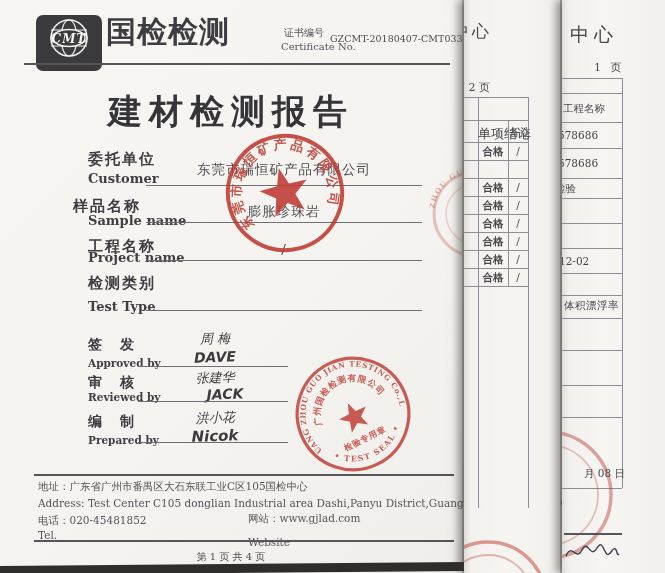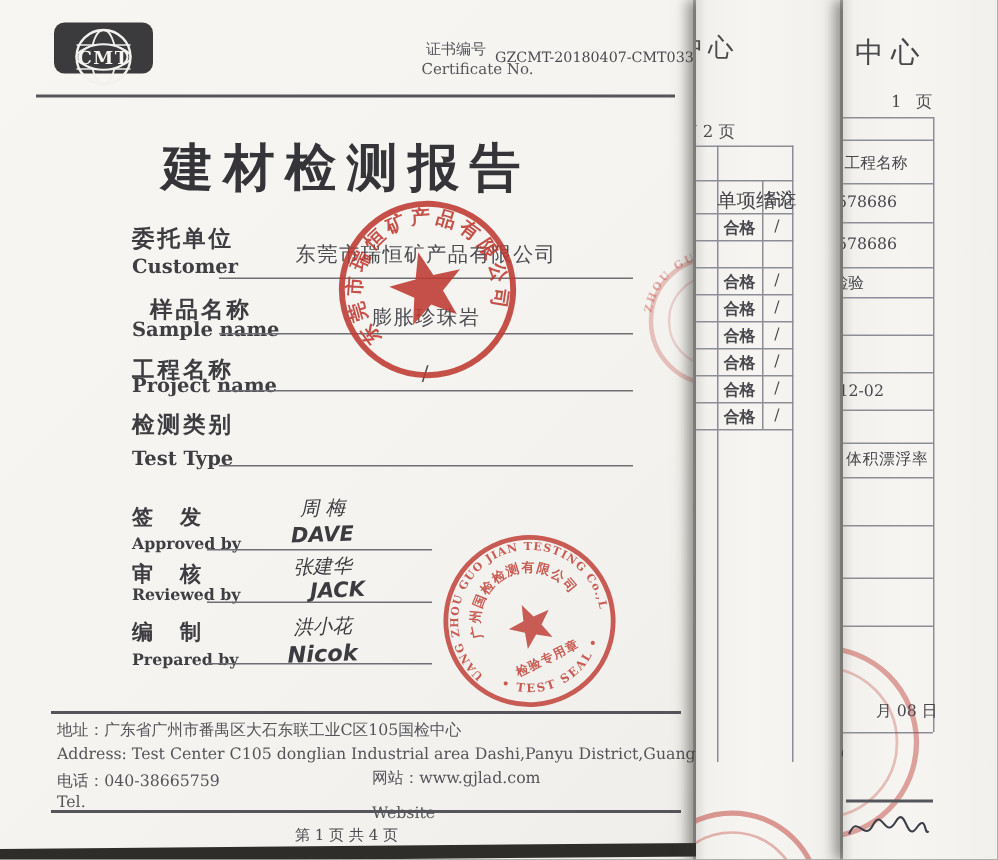--- a/index.html
+++ b/index.html
@@ -22,47 +22,48 @@
   .small{font-size:10px;color:#54545a;}
   .cellt{font-size:10.5px;color:#47474d;white-space:nowrap;}
 </style>
 </head>
 <body>
 
 <div class="shot">
 
   <div class="paper-main">
 
-    <div class="abs" style="left:36px;top:15px;width:66px;height:34px;background:#3b3b3e;border-radius:7px;">
+    <div class="abs" style="left:36px;top:15px;width:66px;height:56px;background:#3b3b3e;border-radius:7px;font-style:italic;">
       <svg width="66" height="46" viewBox="0 0 66 46">
         <circle cx="33" cy="23" r="18" fill="none" stroke="#f2f1ed" stroke-width="1.6"></circle>
         <ellipse cx="33" cy="23" rx="18" ry="7.5" fill="none" stroke="#f2f1ed" stroke-width="1.2"></ellipse>
         <ellipse cx="33" cy="23" rx="8" ry="18" fill="none" stroke="#f2f1ed" stroke-width="1.2"></ellipse>
         <line x1="15" y1="15" x2="51" y2="15" stroke="#f2f1ed" stroke-width="1.1"></line>
         <line x1="15" y1="31" x2="51" y2="31" stroke="#f2f1ed" stroke-width="1.1"></line>
         <ellipse cx="33" cy="23" rx="16" ry="8.5" fill="#3b3b3e" stroke="#f2f1ed" stroke-width="1.4"></ellipse>
         <text x="33" y="27.5" text-anchor="middle" font-size="12" font-weight="bold" fill="#f5f4f0" letter-spacing="1">CMT</text>
       </svg>
     </div>
+    <div class="abs" style="left:106px;top:12px;font-size:30px;font-weight:700;color:#3d3d41;letter-spacing:1px;">国检检测</div>
 
     <div class="abs small" style="left:284px;top:26px;">证书编号</div>
     <div class="abs small" style="left:281px;top:41px;">Certificate No.</div>
     <div class="abs" style="left:330px;top:33px;font-size:9.5px;color:#4a4a50;white-space:nowrap;">GZCMT-20180407-CMT033</div>
 
     <div class="line" style="left:24px;top:63px;width:426px;height:2px;"></div>
 
     <div class="abs" style="left:0;top:70px;width:462px;text-align:center;font-size:34px;font-weight:700;
          letter-spacing:7px;color:#353539;margin-top:19px;">建材检测报告</div>
 
     <div class="abs lbl-cn" style="left:88px;top:150px;">委托单位</div>
     <div class="abs val" style="left:146px;top:161px;width:276px;">东莞市瑞恒矿产品有限公司</div>
     <div class="abs lbl-en" style="left:88px;top:171px;font-size:13px;">Customer</div>
     <div class="uline" style="left:146px;top:185px;width:276px;"></div>
 
-    <div class="abs lbl-cn" style="left:100px;top:197px;">样品名称</div>
+    <div class="abs lbl-cn" style="left:73px;top:197px;">样品名称</div>
     <div class="abs val" style="left:146px;top:203px;width:276px;">膨胀珍珠岩</div>
     <div class="abs lbl-en" style="left:88px;top:213px;font-size:13px;">Sample name</div>
     <div class="uline" style="left:146px;top:222px;width:276px;"></div>
 
     <div class="abs lbl-cn" style="left:88px;top:237px;">工程名称</div>
     <div class="abs val" style="left:146px;top:241px;width:276px;">/</div>
     <div class="abs lbl-en" style="left:88px;top:250px;font-size:13px;">Project name</div>
     <div class="uline" style="left:146px;top:260px;width:276px;"></div>
 
     <div class="abs lbl-cn" style="left:88px;top:274px;">检测类别</div>
@@ -129,21 +130,21 @@
       <circle cx="72" cy="46" r="42" fill="none" stroke="#bf3a31" stroke-width="3" opacity="0.28"></circle>
       <circle cx="72" cy="46" r="30" fill="none" stroke="#bf3a31" stroke-width="1.5" opacity="0.2"></circle>
       <text font-size="7" font-weight="bold" fill="#bf3a31" letter-spacing="1.5" opacity="0.4">
         <textPath href="#edgeArc" startOffset="4%">ZHOU GUO</textPath>
       </text>
     </svg>
 
     <div class="line" style="left:34px;top:474px;width:420px;height:1.5px;"></div>
     <div class="abs small" style="left:38px;top:480px;font-size:10.5px;">地址：广东省广州市番禺区大石东联工业C区105国检中心</div>
     <div class="abs small" style="left:38px;top:497px;font-size:10.5px;white-space:nowrap;">Address: Test Center C105 donglian Industrial area Dashi,Panyu District,Guangzhou Guangdong ,China</div>
-    <div class="abs small" style="left:38px;top:514px;font-size:10.5px;">电话：040-38665759</div>
+    <div class="abs small" style="left:38px;top:514px;font-size:10.5px;">电话：020-45481852</div>
     <div class="abs small" style="left:248px;top:512px;font-size:10.5px;">网站：www.gjlad.com</div>
     <div class="abs small" style="left:38px;top:529px;font-size:10.5px;">Tel.</div>
     <div class="abs small" style="left:248px;top:536px;font-size:10.5px;">Website</div>
     <div class="line" style="left:34px;top:540px;width:420px;height:1.5px;"></div>
     <div class="abs" style="left:0;top:550px;width:462px;text-align:center;font-size:10px;color:#4c4c52;">第 1 页 共 4 页</div>
     <div class="abs" style="left:-4px;top:564px;width:470px;height:9px;background:#2e2d2a;transform:rotate(-0.5deg);"></div>
   </div>
 
   <div class="paper-strip" style="left:464px;width:96px;">
     <div class="abs" style="left:-12px;top:20px;font-size:17px;letter-spacing:3px;color:#4a4a4f;">中心</div>

